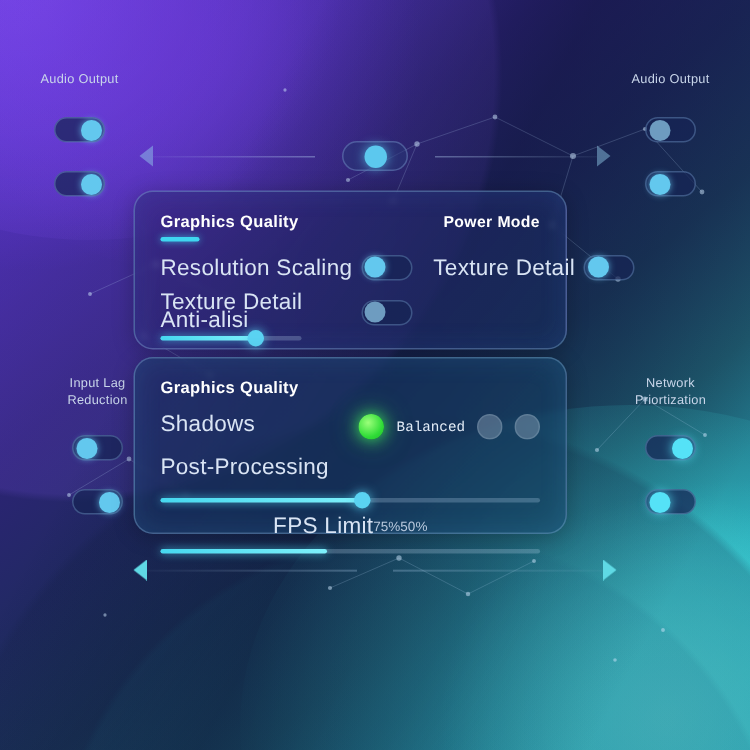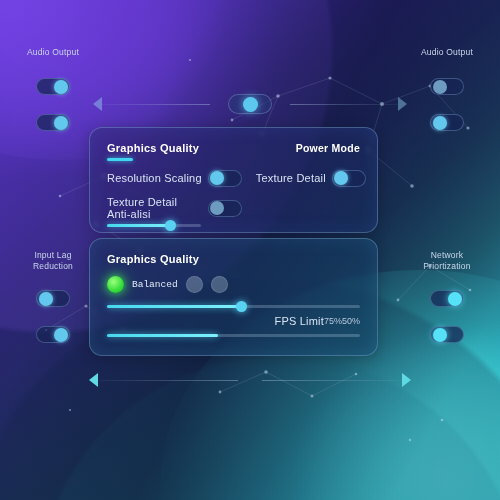--- a/index.html
+++ b/index.html
@@ -109,21 +109,21 @@
     background: #63c8ee;
     box-shadow: 0 0 5px rgba(110,210,250,.75);
   }
   .toggle.on  .knob { right: 1.5px; }
   .toggle.off .knob { left: 1.5px; }
   .toggle.dim .knob { background: #6e9cc0; box-shadow: none; }
   .toggle.bright .knob { background: #55e2f7; box-shadow: 0 0 7px rgba(85,226,247,.9); }
 
   .label {
     color: #d9e4f4;
-    font-size: 11px;
+    font-size: 15px;
     letter-spacing: .2px;
     white-space: nowrap;
   }
   .side-label {
     color: #c9d6ea;
     font-size: 8.5px;
     text-align: center;
     line-height: 11px;
     letter-spacing: .2px;
   }
@@ -231,21 +231,21 @@
     box-shadow: 0 0 10px rgba(64,235,90,.95), 0 0 20px rgba(64,235,90,.45);
   }
   .dot.inactive {
     background: rgba(150,170,190,.42);
     border: 1px solid rgba(190,210,230,.18);
   }
   .dot-label { color: #e3ecf7; font-size: 9.5px; }
 
   .value-row {
     display: flex;
-    justify-content: flex-end;
+    justify-content: center;
     align-items: center;
     margin-top: 7px;
   }
   .value-text { color: #b9c9de; font-size: 9px; }
   .center-value {
     text-align: center;
     color: #b9c9de;
     font-size: 9px;
     margin-top: 5px;
   }
@@ -377,21 +377,21 @@
         <div class="toggle on">
           <span class="knob"></span>
         </div>
       </div>
       <div class="side-toggle-row" style="margin-top:19px;">
         <div class="toggle on">
           <span class="knob"></span>
         </div>
       </div>
     </div>
-    <div style="position:absolute;top:250px;left:0;width:90px;">
+    <div style="position:absolute;top:250px;left:12px;width:90px;">
       <div class="side-label">Input Lag</div>
       <div class="side-label">Reduction</div>
       <div class="side-toggle-row" style="margin-top:18px;">
         <div class="toggle off">
           <span class="knob"></span>
         </div>
       </div>
       <div class="side-toggle-row" style="margin-top:19px;">
         <div class="toggle on">
           <span class="knob"></span>
@@ -469,20 +469,24 @@
     <div class="slider" style="width:94px;margin-top:3px;">
       <div class="fill" id="aa-fill" style="width: 68%;"></div>
       <div class="thumb" id="aa-thumb" style="left: 68%;"></div>
     </div>
   </div>
 
   <div class="panel" id="panel-performance">
     <div class="panel-title">Graphics Quality</div>
 
     <div style="display:flex;justify-content:space-between;align-items:flex-start;margin-top:9px;">
+      <div>
+        <div class="label" style="margin-bottom:12px;">Shadows</div>
+        <div class="label">Post-Processing</div>
+      </div>
 
       <div class="dot-row" style="margin-top:2px;">
         <div class="dot active"></div>
         <span class="dot-label">Balanced</span>
         <div class="dot inactive"></div>
         <div class="dot inactive"></div>
       </div>
     </div>
 
     <div class="slider" style="margin-top:12px;">

